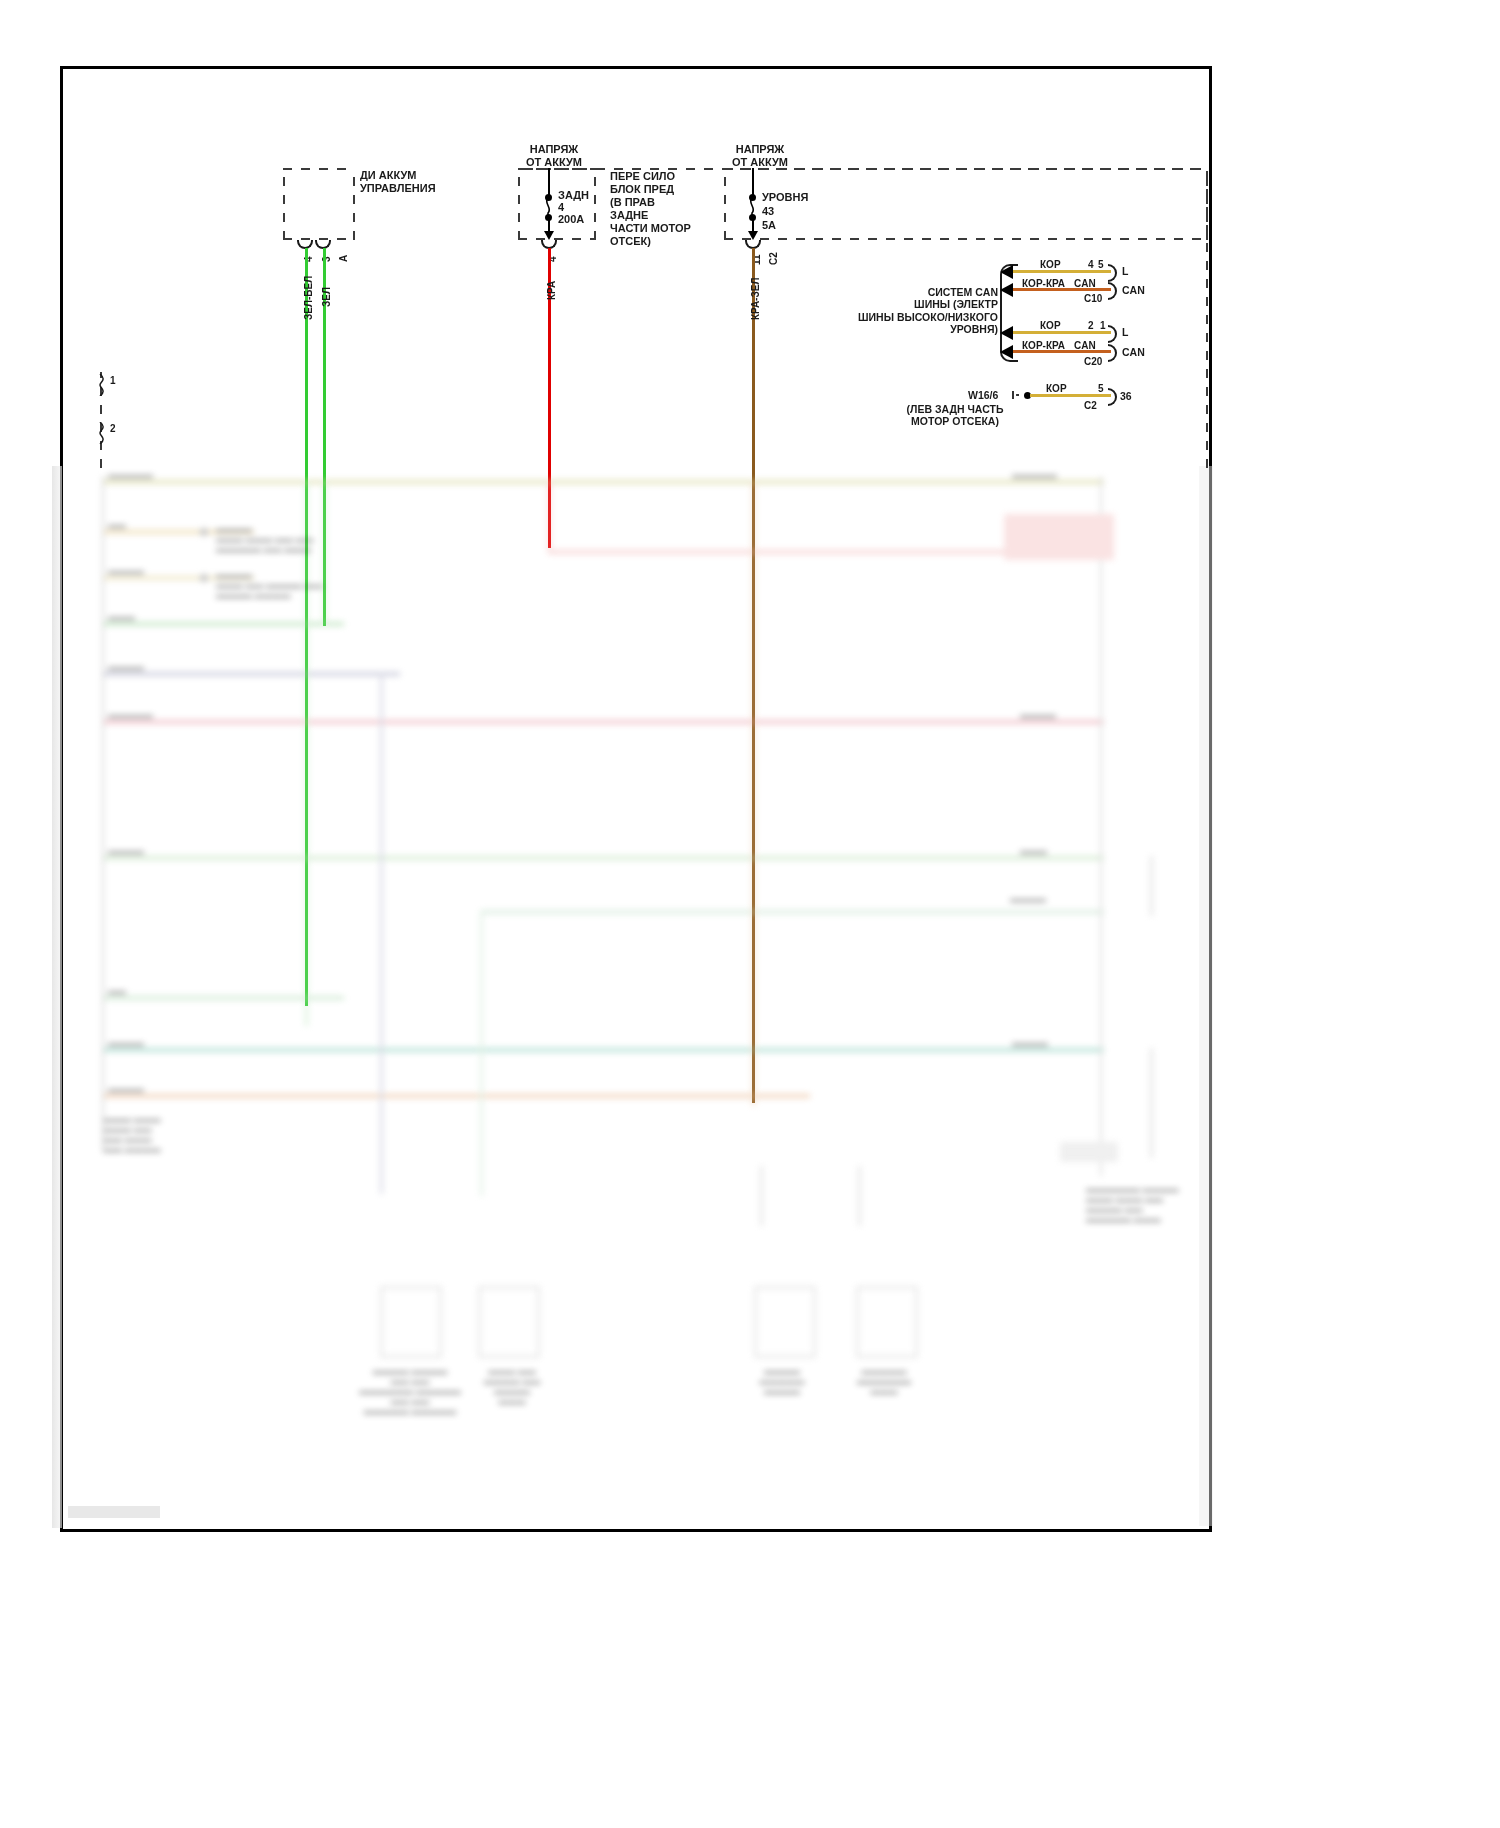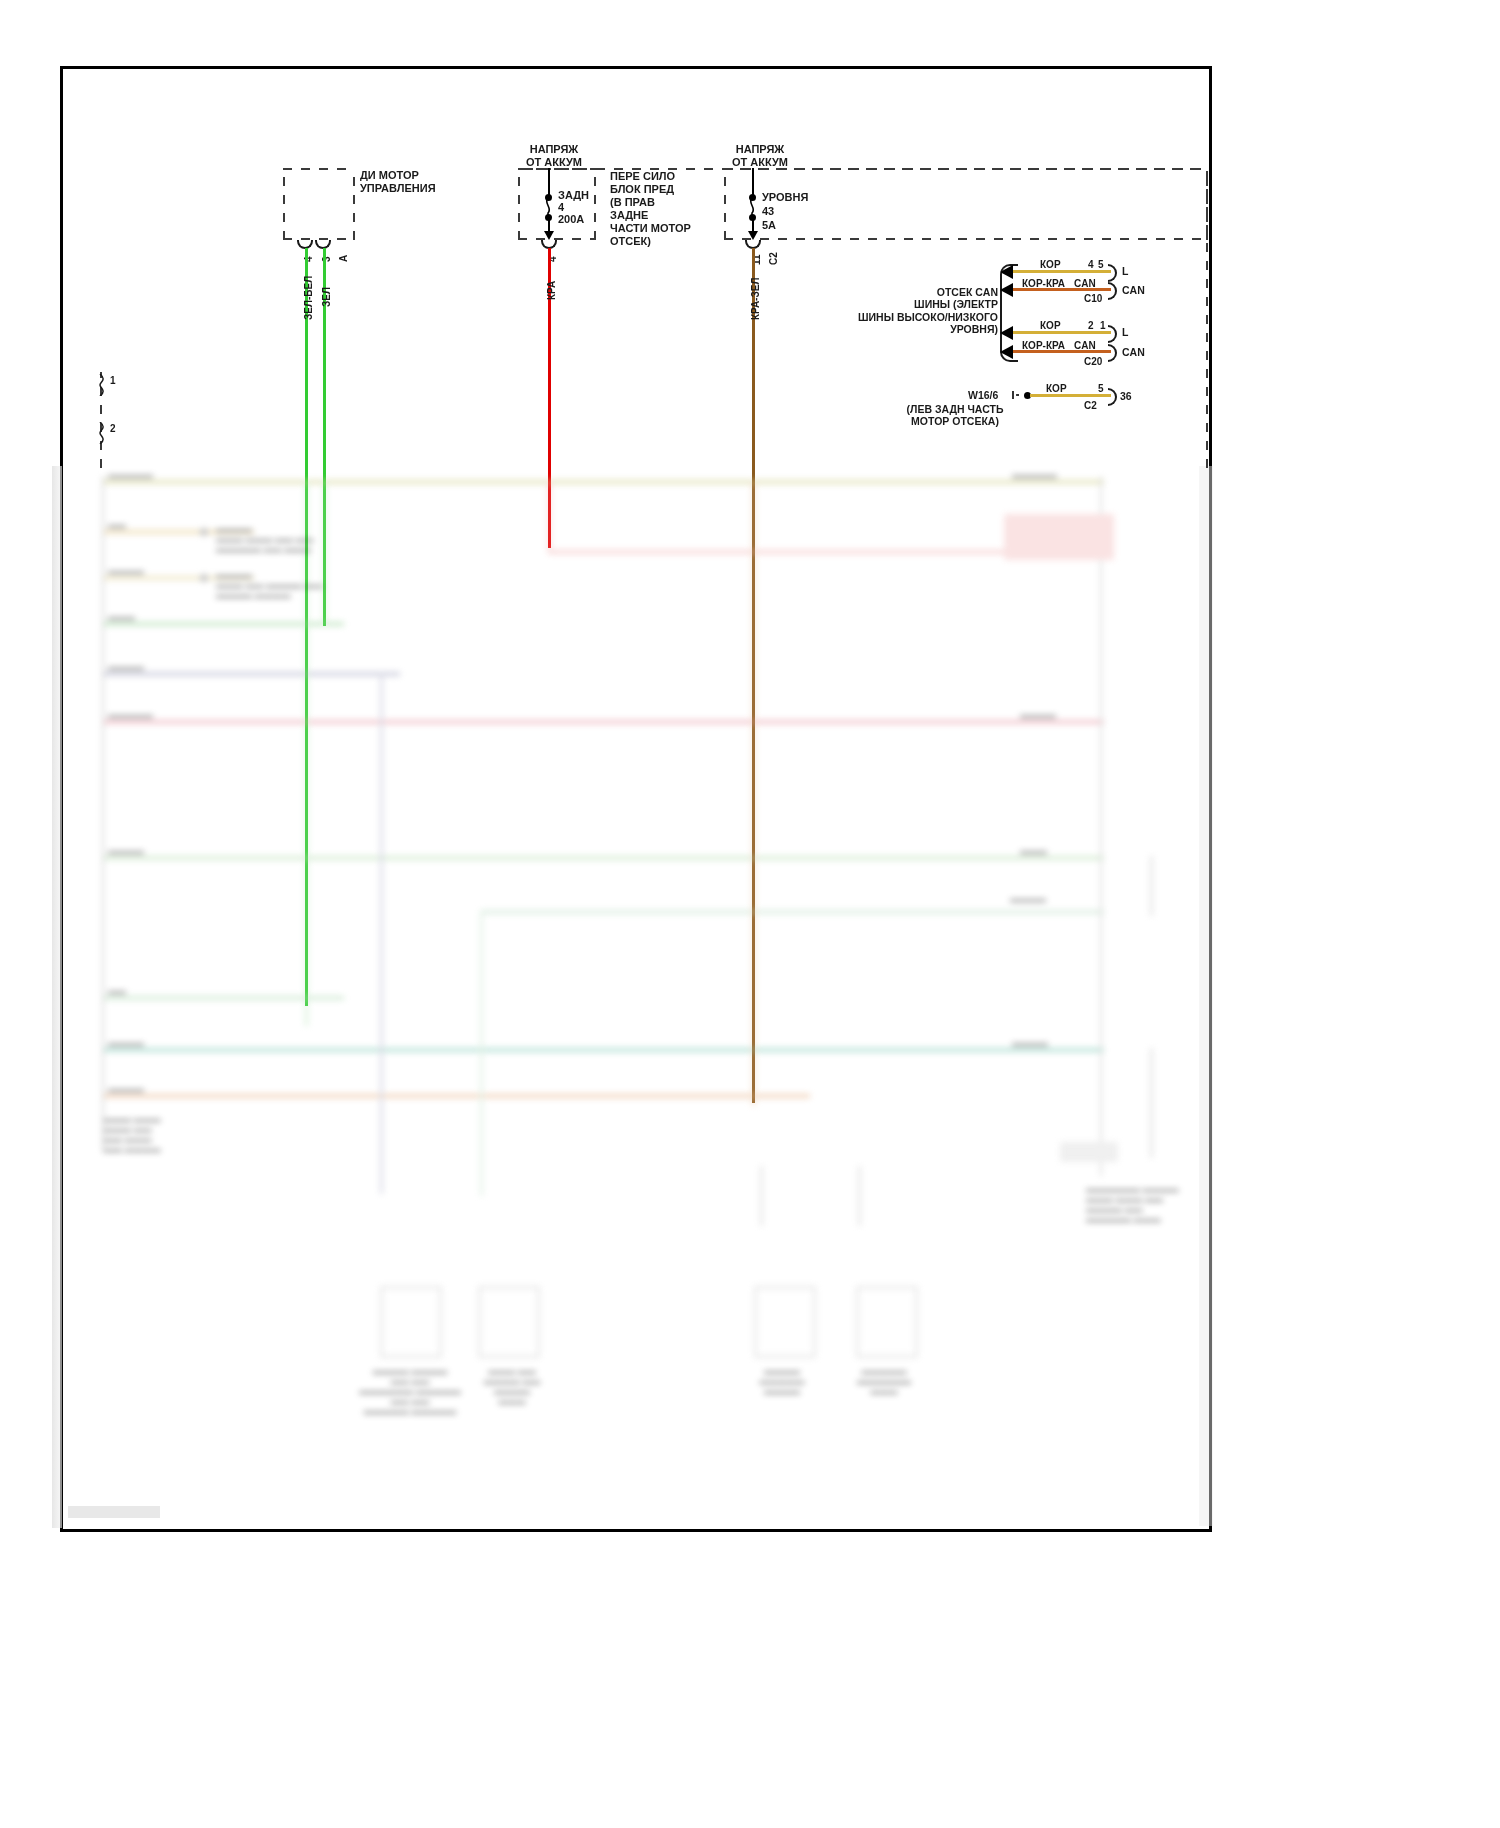--- a/index.html
+++ b/index.html
@@ -66,21 +66,21 @@
 
   <div class="frame" style="left:60px;top:66px;width:1152px;height:1466px;"></div>
 
   <div class="sideband" style="left:1199px;top:466px;width:14px;height:1060px;opacity:.45;"></div>
   <div class="vfade" style="left:52px;top:466px;width:10px;height:1062px;opacity:.6;"></div>
 
   <div class="hdash" style="left:524px;top:168px;width:684px;"></div>
   <div class="vdash" style="left:1206px;top:168px;height:300px;"></div>
 
   <div class="dashbox" style="left:283px;top:168px;width:72px;height:72px;"></div>
-  <div class="txt b" style="left:360px;top:169px;font-size:11px;">ДИ МОТОР
+  <div class="txt b" style="left:360px;top:169px;font-size:11px;">ДИ АККУМ
 УПРАВЛЕНИЯ</div>
 
   <div class="cup" style="left:297px;top:240px;"></div>
   <div class="cup" style="left:315px;top:240px;"></div>
   <div class="txt rot90 b" style="left:303px;top:262px;font-size:10px;">4</div>
   <div class="txt rot90 b" style="left:321px;top:262px;font-size:10px;">3</div>
   <div class="txt rot90 b" style="left:338px;top:262px;font-size:10px;">A</div>
 
   <div class="vwire" style="left:305px;top:248px;width:3px;height:758px;background:#33cc33;"></div>
   <div class="vwire" style="left:323px;top:248px;width:3px;height:378px;background:#33cc33;"></div>
@@ -129,21 +129,21 @@
   <div class="txt b" style="left:762px;top:191px;font-size:11px;">УРОВНЯ</div>
   <div class="txt b" style="left:762px;top:205px;font-size:11px;">43</div>
   <div class="txt b" style="left:762px;top:219px;font-size:11px;">5A</div>
 
   <div class="cup" style="left:745px;top:240px;"></div>
   <div class="txt rot90 b" style="left:751px;top:265px;font-size:10px;">11</div>
   <div class="txt rot90 b" style="left:768px;top:265px;font-size:10px;">C2</div>
   <div class="vwire" style="left:752px;top:248px;width:3px;height:855px;background:#8a5a1e;"></div>
   <div class="txt rot90 b" style="left:750px;top:320px;font-size:10px;">КРА-ЗЕЛ</div>
 
-  <div class="txt b" style="left:838px;top:286px;font-size:10.5px;width:160px;text-align:right;">ОТСЕК CAN
+  <div class="txt b" style="left:838px;top:286px;font-size:10.5px;width:160px;text-align:right;">СИСТЕМ CAN
 ШИНЫ (ЭЛЕКТР
 ШИНЫ ВЫСОКО/НИЗКОГО
 УРОВНЯ)</div>
   <div class="brace" style="left:1000px;top:264px;height:98px;"></div>
 
   <div class="arrowleft" style="left:1000px;top:265px;"></div>
   <div class="wire" style="left:1013px;top:270px;width:98px;height:3px;background:#d4af37;"></div>
   <div class="txt b" style="left:1040px;top:259px;font-size:10px;">КОР</div>
   <div class="txt b" style="left:1088px;top:259px;font-size:10px;">4</div>
   <div class="txt b" style="left:1098px;top:259px;font-size:10px;">5</div>

